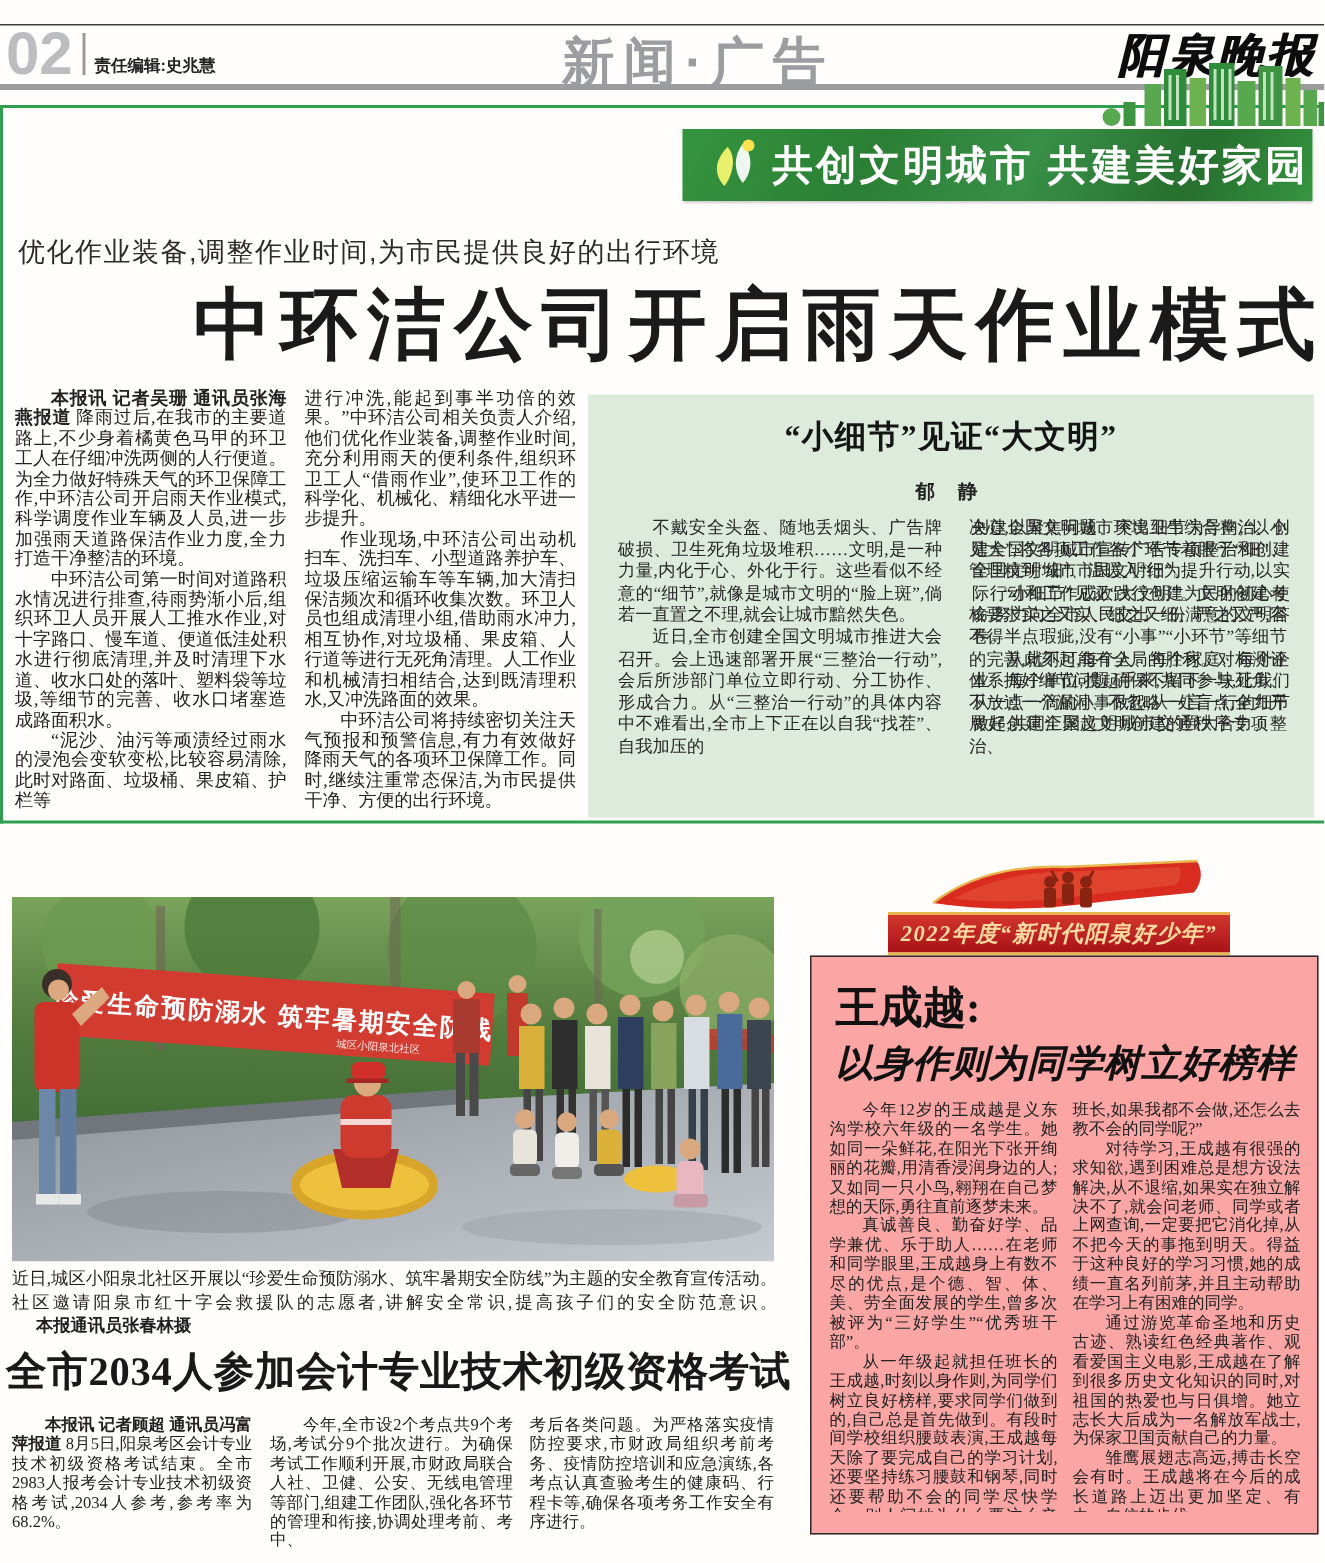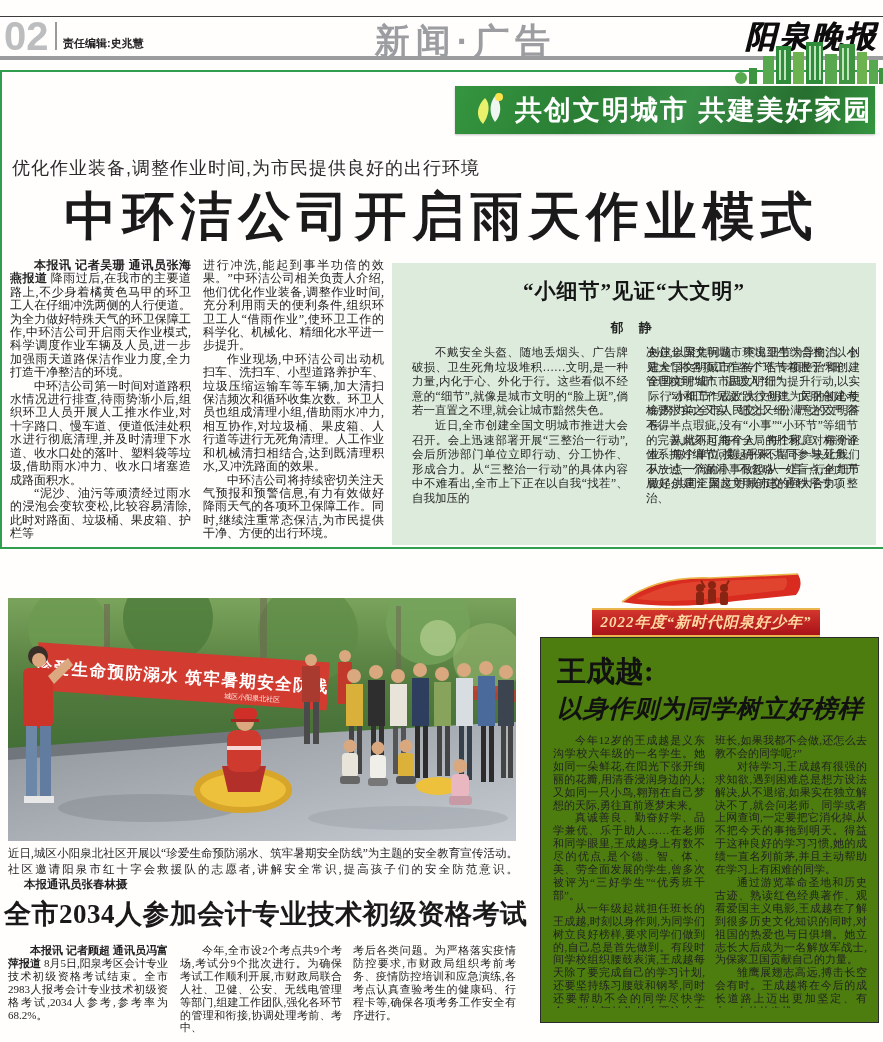--- a/index.html
+++ b/index.html
@@ -34,21 +34,21 @@
   .civic-banner{top:86px;left:455px;width:420px;height:48px;display:flex;align-items:center;
           background:linear-gradient(115deg,#35953f 0%,#2a7f34 30%,#388f46 55%,#276f2f 80%,#35953f 100%);
           box-shadow:0 1px 2px rgba(0,0,0,.25);}
   .civic-banner .txt{color:#fff;font-family:"Liberation Sans","DejaVu Sans",sans-serif;
           font-size:27px;font-weight:bold;letter-spacing:2px;white-space:nowrap;}
   .civic-icon{width:40px;height:40px;margin:0 6px 0 14px;flex:0 0 auto;}
 
   
   .kicker{top:156px;left:12px;font-family:"Liberation Sans","DejaVu Sans",sans-serif;
           font-size:18px;color:#2b2b2b;letter-spacing:1px;}
-  .main-title{top:182px;left:0;right:0;text-align:center;font-family:"Liberation Sans","DejaVu Sans",sans-serif;
+  .main-title{top:182px;left:0;right:0;text-align:right;font-family:"Liberation Sans","DejaVu Sans",sans-serif;
           font-size:52px;font-weight:bold;color:#1a1a1a;letter-spacing:6px;white-space:nowrap;}
   .mcol{top:259px;width:181px;height:288px;overflow:hidden;font-size:12px;line-height:13.4px;color:#222;}
   .mcol1{left:10px;} .mcol2{left:203px;}
 
   
   .commentary{top:263px;left:392px;width:484px;height:282px;background:#dcebdb;}
   .c-title{position:absolute;top:14px;left:0;right:0;text-align:center;
           font-size:21px;font-weight:bold;color:#151515;letter-spacing:1px;}
   .c-author{position:absolute;top:56px;left:0;right:0;text-align:center;
           font-size:13px;font-weight:bold;color:#222;letter-spacing:6px;}
@@ -70,21 +70,21 @@
   .ecol1{left:8px;width:160px;} .ecol2{left:180px;width:162px;} .ecol3{left:353px;width:163px;}
 
   
   .flag-deco{top:572px;left:616px;width:188px;height:42px;}
   .red-strip{top:608px;left:592px;width:228px;height:25px;
           background:linear-gradient(#d4362d,#a81218);
           border-top:2px solid #e8b64c;border-bottom:2px solid #e8b64c;
           display:flex;align-items:center;justify-content:center;text-align:center;}
   .red-strip span{color:#ffd9a0;font-size:15px;font-weight:bold;font-style:italic;
           letter-spacing:1px;white-space:nowrap;}
-  .youth-box{top:637px;left:540px;width:337px;height:384px;border:1px solid #2b2b2b;background:#4d7c0f;}
+  .youth-box{top:637px;left:540px;width:337px;height:384px;border:1px solid #2b2b2b;background:#fca5a5;}
   .y-title1{position:absolute;top:14px;left:16px;font-size:29px;font-weight:bold;color:#111;}
   .y-title2{position:absolute;top:54px;left:16px;font-size:25px;font-weight:bold;color:#111;letter-spacing:.5px;font-style:italic;}
   .ycol{position:absolute;top:96px;height:274px;overflow:hidden;font-size:11px;line-height:12.9px;color:#222;}
   .ycol1{left:12px;width:152px;} .ycol2{left:174px;width:152px;}
 </style>
 </head>
 <body>
 
 <div class="page">
 
@@ -128,21 +128,21 @@
       <circle cx="30" cy="7" r="4" fill="#ffe34d"></circle>
     </svg>
     <span class="txt">共创文明城市 共建美好家园</span>
   </div>
 
   <div class="abs kicker">优化作业装备,调整作业时间,为市民提供良好的出行环境</div>
   <div class="abs main-title">中环洁公司开启雨天作业模式</div>
 
   <div class="abs mcol mcol1 jus">
     <p class="ind"><b>本报讯 记者吴珊 通讯员张海燕报道</b><span> 降雨过后,在我市的主要道路上,不少身着橘黄色马甲的环卫工人在仔细冲洗两侧的人行便道。为全力做好特殊天气的环卫保障工作,中环洁公司开启雨天作业模式,科学调度作业车辆及人员,进一步加强雨天道路保洁作业力度,全力打造干净整洁的环境。</span></p>
-    <p class="ind">中环洁公司第一时间对道路积水情况进行排查,待雨势渐小后,组织环卫人员开展人工推水作业,对十字路口、慢车道、便道低洼处积水进行彻底清理,并及时清理下水道、收水口处的落叶、塑料袋等垃圾,借助雨水冲力、收水口堵塞造成路面积水。</p>
+    <p class="ind">中环洁公司第一时间对道路积水情况进行排查,待雨势渐小后,组织环卫人员开展人工推水作业,对十字路口、慢车道、便道低洼处积水进行彻底清理,并及时清理下水道、收水口处的落叶、塑料袋等垃圾,等细节的完善、收水口堵塞造成路面积水。</p>
     <p class="ind">“泥沙、油污等顽渍经过雨水的浸泡会变软变松,比较容易清除,此时对路面、垃圾桶、果皮箱、护栏等</p>
   </div>
   <div class="abs mcol mcol2 jus">
     <p>进行冲洗,能起到事半功倍的效果。”中环洁公司相关负责人介绍,他们优化作业装备,调整作业时间,充分利用雨天的便利条件,组织环卫工人“借雨作业”,使环卫工作的科学化、机械化、精细化水平进一步提升。</p>
     <p class="ind">作业现场,中环洁公司出动机扫车、洗扫车、小型道路养护车、垃圾压缩运输车等车辆,加大清扫保洁频次和循环收集次数。环卫人员也组成清理小组,借助雨水冲力,相互协作,对垃圾桶、果皮箱、人行道等进行无死角清理。人工作业和机械清扫相结合,达到既清理积水,又冲洗路面的效果。</p>
     <p class="ind">中环洁公司将持续密切关注天气预报和预警信息,有力有效做好降雨天气的各项环卫保障工作。同时,继续注重常态保洁,为市民提供干净、方便的出行环境。</p>
   </div>
 
   <div class="abs commentary">
     <div class="c-title">“小细节”见证“大文明”</div>

